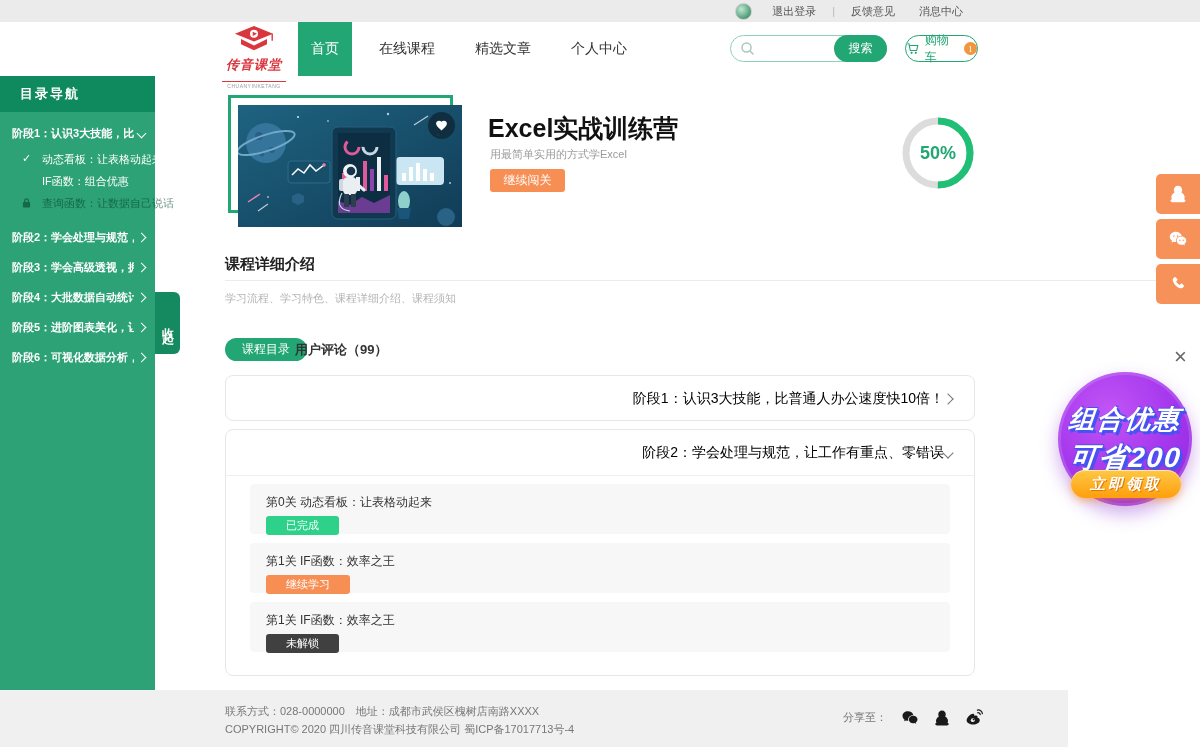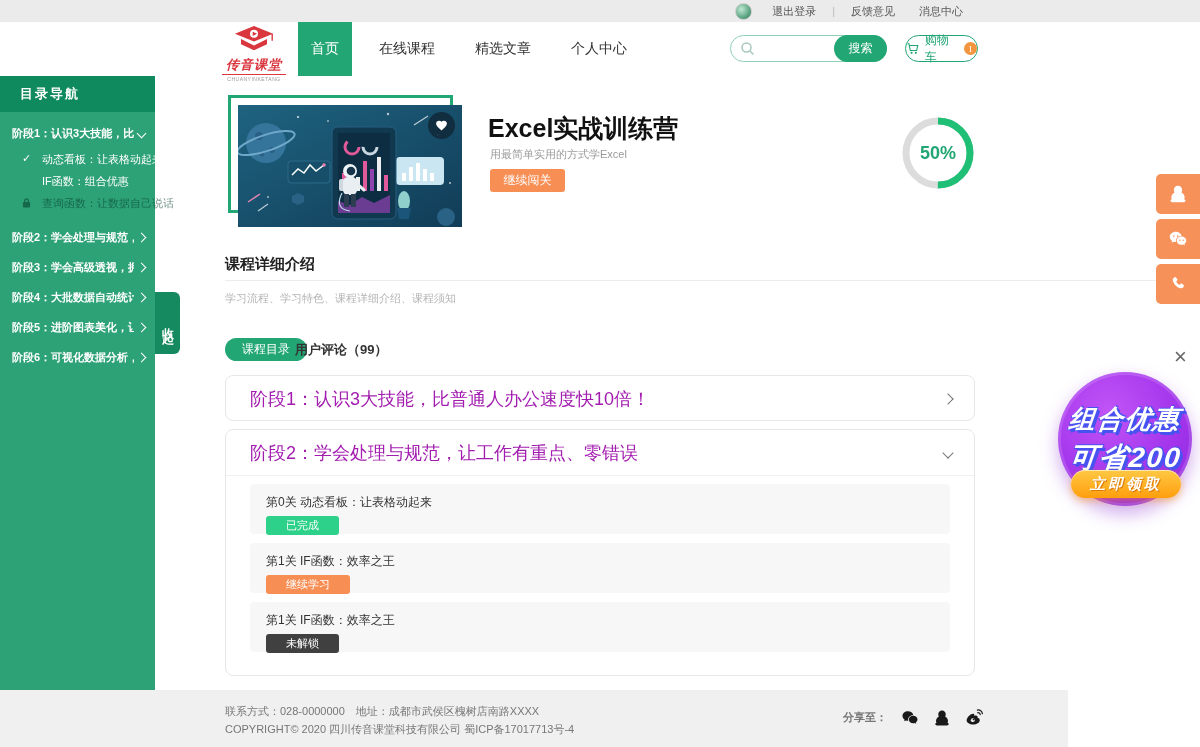--- a/index.html
+++ b/index.html
@@ -12,21 +12,21 @@
     font-size:11px;color:#555;}
   .topbar .avatar{width:15px;height:15px;border-radius:50%;margin-right:8px;
     background:radial-gradient(circle at 35% 35%,#bfe8d2,#4f9b77 70%,#2c6b50);border:1px solid #ccc;}
   .topbar a{color:#555;text-decoration:none;margin:0 12px;cursor:pointer;}
   .topbar .sep{color:#bbb;margin:0 4px;}
 
   
   .navbar{position:absolute;left:0;top:22px;width:1200px;height:54px;background:#fff;}
   .logo{position:absolute;left:222px;top:4px;width:64px;text-align:center;cursor:pointer;}
   .logo .logo-zh{font-size:13px;font-weight:700;font-style:italic;color:#D9363E;letter-spacing:1px;
-    border-bottom:1px solid #D9363E;padding-bottom:0;}
+    border-bottom:1px solid #D9363E;padding-bottom:7px;}
   .logo .logo-en{font-size:5px;color:#999;letter-spacing:.5px;margin-top:1px;}
   .nav-links{position:absolute;left:298px;top:0;height:54px;display:flex;align-items:stretch;justify-content:flex-end;}
   .nav-item{display:flex;align-items:center;padding:0 13px;font-size:14px;color:#333;cursor:pointer;margin-right:14px;}
   .nav-item.active{background:#21A674;color:#fff;}
   .searchbox{position:absolute;left:730px;top:13px;width:157px;height:27px;border:1px solid #8ED1B6;
     border-radius:14px;background:#fff;display:flex;align-items:center;box-sizing:border-box;}
   .searchbox input{border:none;outline:none;flex:1;min-width:0;height:20px;margin-left:28px;font-size:12px;background:transparent;}
   .searchbox .mag{position:absolute;left:9px;top:5px;}
   .search-btn{position:absolute;right:-1px;top:-1px;height:27px;width:53px;background:#21A674;border:none;
     border-radius:14px;color:#fff;font-size:12px;cursor:pointer;}
@@ -76,22 +76,22 @@
   
   .tab-pill{position:absolute;left:225px;top:338px;height:23px;padding:0 17px;border-radius:12px;
     background:#21A674;color:#fff;font-size:12px;display:flex;align-items:center;cursor:pointer;}
   .tab-plain{position:absolute;left:295px;top:341px;font-size:13px;color:#333;font-weight:700;cursor:pointer;}
 
   
   .acc-card{position:absolute;left:225px;width:750px;background:#fff;border:1px solid #E7E7E7;border-radius:8px;
     box-sizing:border-box;}
   .acc1{top:375px;height:46px;}
   .acc2{top:429px;height:247px;}
-  .acc-head{height:45px;display:flex;align-items:center;justify-content:space-between;padding:0 22px 0 24px;
-    cursor:pointer;font-size:18px;color:#a21caf;}
+  .acc-head{height:45px;display:flex;align-items:center;justify-content:flex-end;padding:0 22px 0 24px;
+    cursor:pointer;font-size:14px;color:#000000;}
   .acc2 .acc-head{border-bottom:1px solid #F0F0F0;}
   .acc-chev{width:7px;height:7px;border-right:1.5px solid #777;border-bottom:1.5px solid #777;}
   .lessons{padding:8px 24px 0;}
   .lesson-card{height:50px;background:#F7F7F7;border-radius:4px;margin-bottom:9px;padding:10px 16px 0;
     box-sizing:border-box;cursor:pointer;}
   .lesson-title{font-size:12px;color:#333;}
   .lesson-badge{display:inline-block;margin-top:5px;padding:2px 20px;border-radius:3px;font-size:11px;color:#fff;}
   .badge-done{background:#2ED189;}
   .badge-continue{background:#F78E54;}
   .badge-locked{background:#404040;}
@@ -114,21 +114,21 @@
   .promo-line2{font-size:28px;margin-top:2px;}
   .promo-btn{position:absolute;left:1071px;top:470px;width:110px;height:28px;border:none;border-radius:14px;
     background:linear-gradient(180deg,#FFC844 0%,#FF9E0D 100%);color:#fff;font-size:15px;font-weight:700;
     font-style:italic;letter-spacing:3px;cursor:pointer;text-shadow:1px 1px 0 rgba(214,110,0,.85);
     box-shadow:0 3px 7px rgba(255,150,0,.45), inset 0 1px 0 rgba(255,255,255,.55);}
 
   
   .footer{position:absolute;left:0;top:690px;width:1068px;height:57px;background:#F0F0F0;}
   .footer-contact{position:absolute;left:225px;top:14px;font-size:11px;color:#777;}
   .footer-copy{position:absolute;left:225px;top:32px;font-size:11px;color:#777;}
-  .share{position:absolute;left:843px;top:17px;display:flex;align-items:center;gap:13px;font-weight:bold;}
+  .share{position:absolute;left:843px;top:17px;display:flex;align-items:center;gap:13px;}
   .share-label{font-size:11px;color:#777;}
   .share-ico{cursor:pointer;display:flex;align-items:center;}
 </style>
 </head>
 <body>
 
 <div id="app">
 
   <div class="topbar">
     <div class="avatar"></div>

